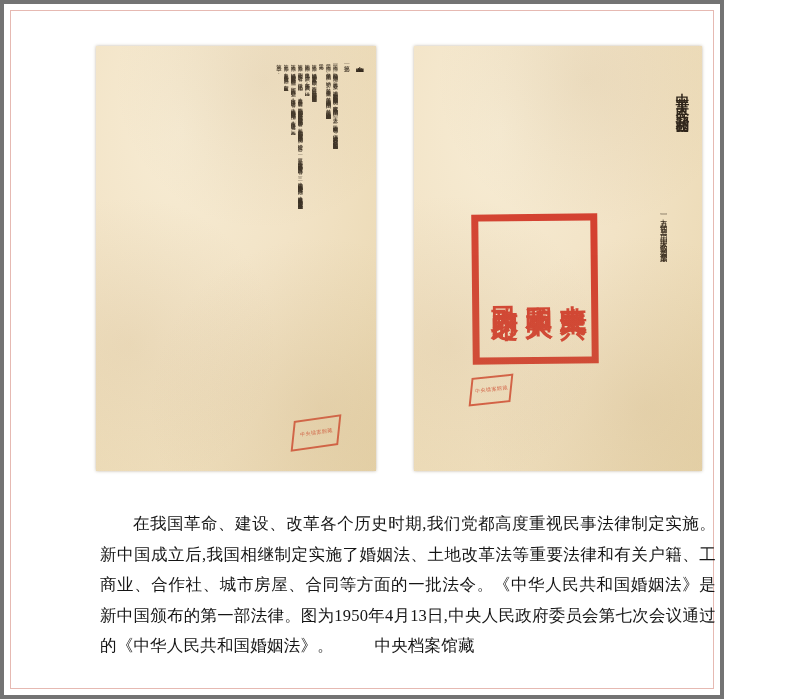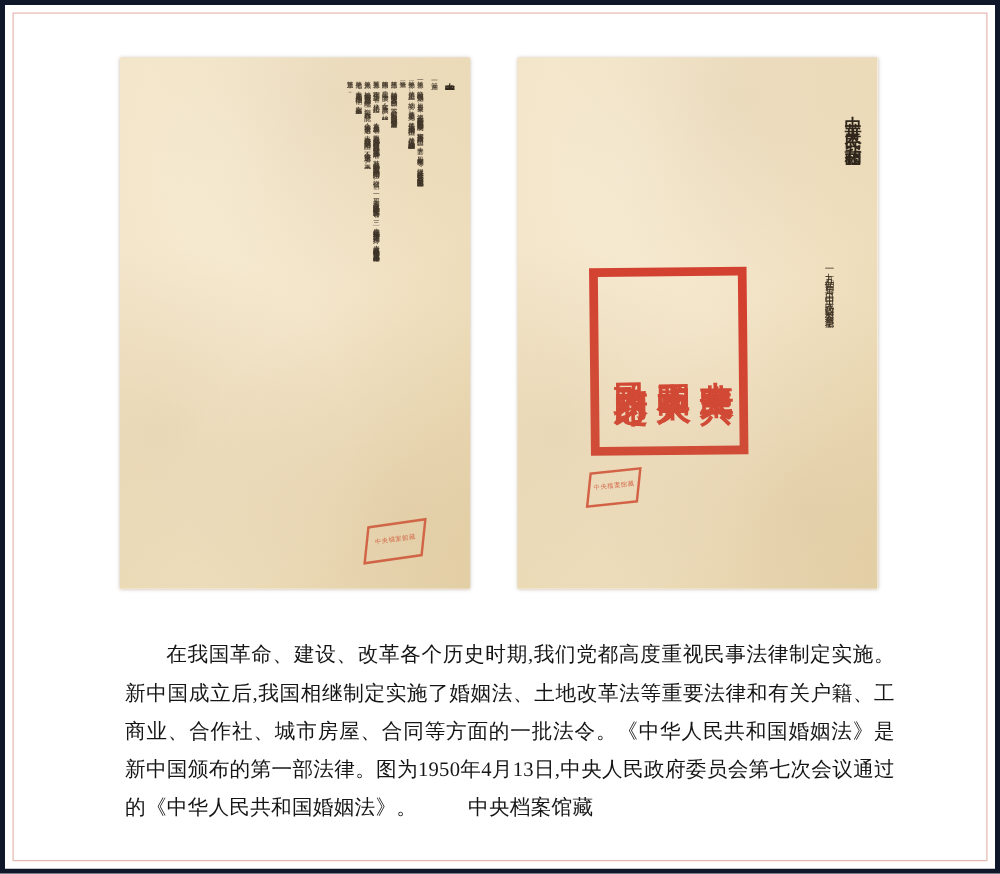--- a/index.html
+++ b/index.html
@@ -8,25 +8,25 @@
     background: #ffffff;
   }
   body {
     width: 800px;
     height: 699px;
     font-family: "Liberation Serif", serif;
     overflow: hidden;
   }
   .page {
     position: relative;
-    width: 800px;
+    width: 724px;
     height: 699px;
     background: #ffffff;
     box-sizing: border-box;
-    border: 4px solid #0f172a;
+    border: 4px solid #737373;
   }
   .inner-border {
     position: absolute;
     left: 6px; top: 6px; right: 6px; bottom: 6px;
     border: 1px solid #e6b9b2;
     pointer-events: none;
   }
 
   
   .images-row {

